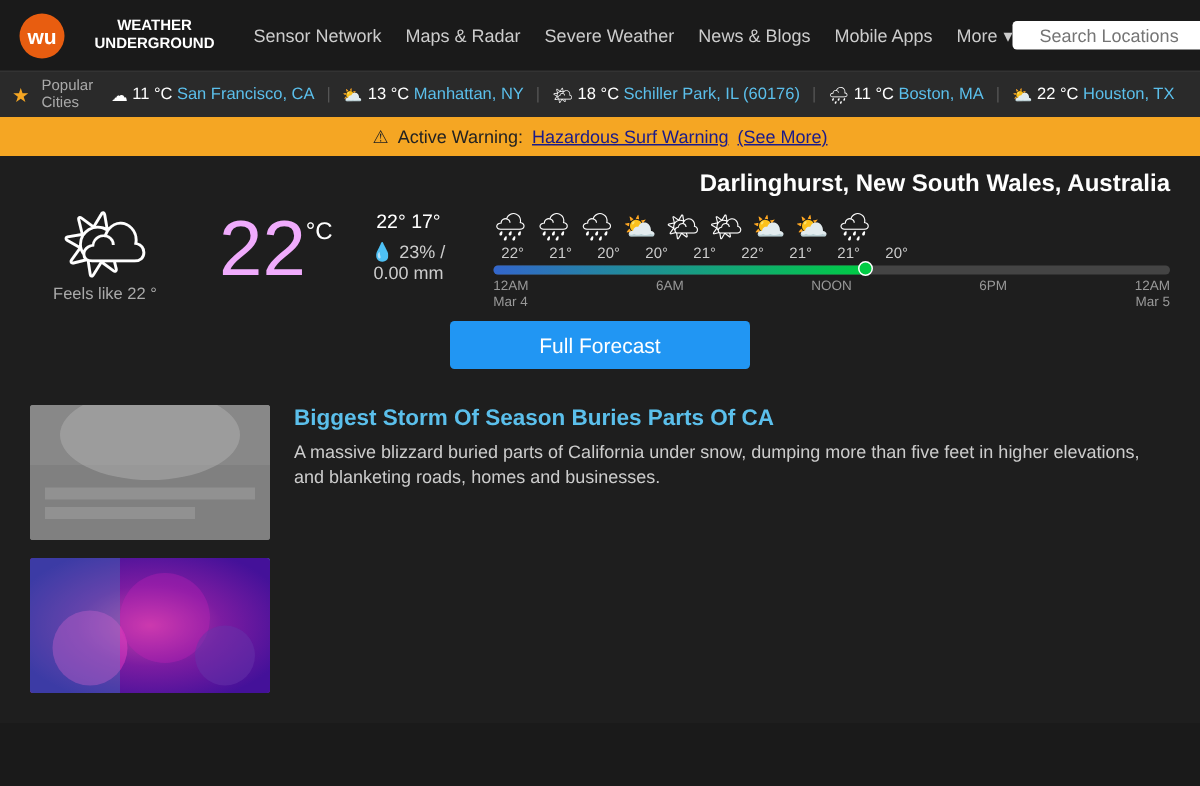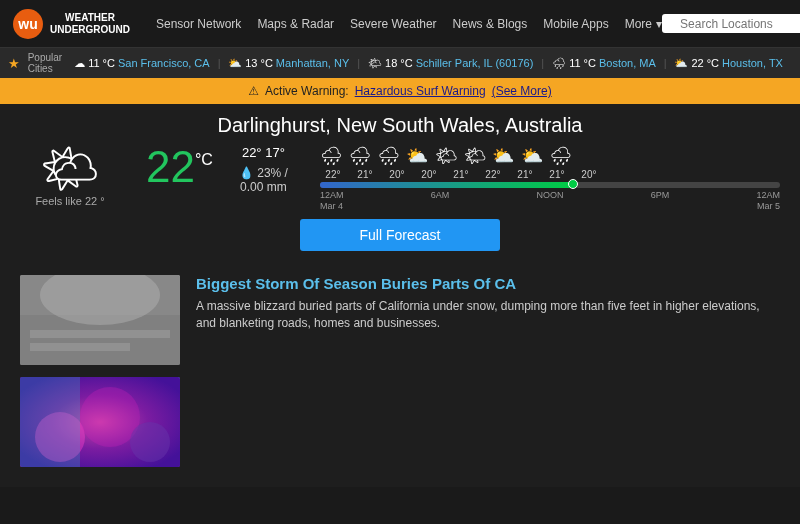--- a/index.html
+++ b/index.html
@@ -24,20 +24,21 @@
     .logo-icon {
       width: 32px;
       height: 32px;
     }
     .logo-text {
       font-size: 10px;
       font-weight: bold;
       color: #fff;
       line-height: 1.2;
       text-transform: uppercase;
+      margin-left: 13px;
     }
     .nav-divider {
       width: 1px;
       height: 28px;
       background: #444;
       margin-right: 12px;
     }
     .nav-links {
       display: flex;
       align-items: center;
@@ -130,24 +131,25 @@
     }
     .warning-link { color: #1a1a8a; text-decoration: underline; cursor: pointer; }
 
     
     .weather-main {
       background: #1e1e1e;
       padding: 10px 20px 10px;
       text-align: center;
     }
     .location-title {
-      font-size: 20px;
-      font-weight: normal;
+      font-size: 16px;
+      font-weight: bold;
       color: #fff;
       margin-bottom: 8px;
+      text-align: right;
     }
     .weather-content {
       display: flex;
       align-items: flex-start;
       gap: 16px;
     }
     .weather-left {
       display: flex;
       flex-direction: column;
       align-items: center;
@@ -161,23 +163,23 @@
       font-size: 11px;
       color: #aaa;
       margin-top: 2px;
     }
     .temp-big {
       display: flex;
       align-items: flex-start;
       margin-left: 10px;
     }
     .temp-number {
-      font-size: 44px;
+      font-size: 52px;
       font-weight: 300;
-      color: #22c55e;
+      color: #f0abfc;
       line-height: 1;
     }
     .temp-unit {
       font-size: 16px;
       color: #fff;
       margin-top: 6px;
     }
     .temp-range-precip {
       display: flex;
       flex-direction: column;

